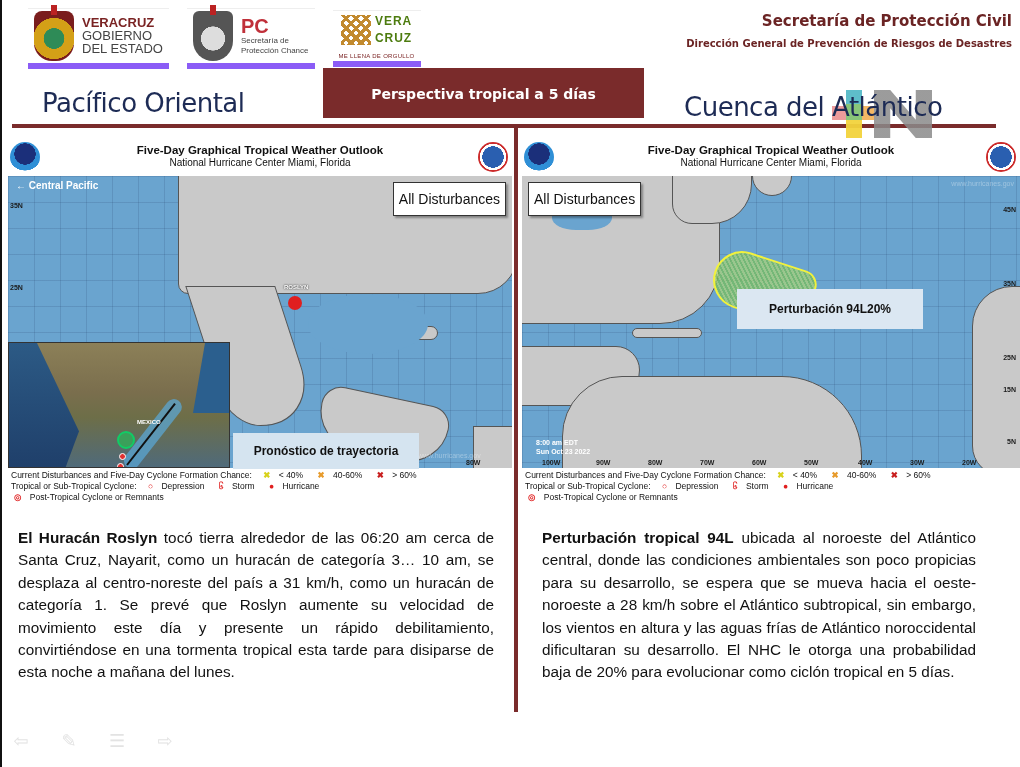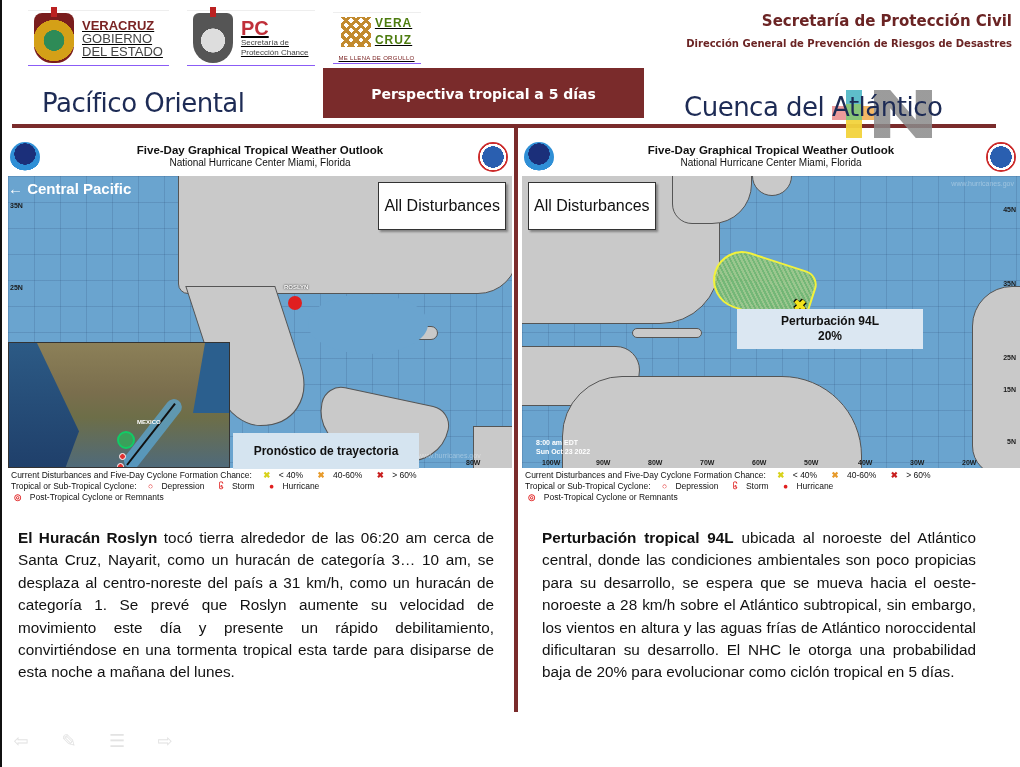--- a/index.html
+++ b/index.html
@@ -2,21 +2,21 @@
 <html><head>
 <meta charset="utf-8">
 <style>
   * { box-sizing: border-box; margin: 0; padding: 0; }
   html, body { width: 1020px; height: 767px; background: #ffffff; overflow: hidden; }
   body { position: relative; font-family: "Liberation Sans", sans-serif; }
   .left-edge { position: absolute; left: 0; top: 0; width: 2px; height: 767px; background: #111; }
 
   
   .logos { position: absolute; left: 28px; top: 8px; height: 60px; display: flex; align-items: center; gap: 18px; }
-  .logo-block { display: flex; align-items: center; gap: 8px; padding: 2px 6px; border-top: 1px solid #eee; border-bottom: 1px solid #8b5cf6; text-decoration: underline; }
+  .logo-block { display: flex; align-items: center; gap: 8px; padding: 2px 6px; border-top: 1px solid #eee; border-bottom: 6px solid #8b5cf6; }
   .shield { width: 40px; height: 50px; border-radius: 8px 8px 18px 18px; position: relative; }
   .shield.ver { background: radial-gradient(circle at 50% 55%, #2e8b57 0 30%, #d4a017 31% 60%, #7a1d1d 61% 100%); }
   .shield.pc { background: radial-gradient(circle at 50% 55%, #ddd 0 35%, #555 36% 100%); border-radius: 6px 6px 20px 20px; }
   .shield-cross { position: absolute; top: -6px; left: 17px; width: 6px; height: 10px; background: #b22; }
   .logo-txt1 { font-size: 13px; line-height: 13px; color: #444; }
   .logo-txt1 b { color: #7a2323; font-weight: bold; }
   .pc-big { font-size: 20px; font-weight: bold; color: #c0303a; line-height: 20px; }
   .pc-small { font-size: 8px; color: #444; line-height: 10px; }
   .vera-grid { width: 30px; height: 30px; background:
       repeating-linear-gradient(45deg, #c28a2e 0 3px, transparent 3px 7px),
@@ -58,43 +58,43 @@
   .noaa { position: absolute; left: 2px; top: 4px; width: 30px; height: 30px; border-radius: 50%;
           background: radial-gradient(circle at 50% 40%, #1b2f7a 0 45%, #2f8fd6 46% 70%, #fff 71% 80%, #1b2f7a 81%); }
   .nws { position: absolute; right: 4px; top: 4px; width: 30px; height: 30px; border-radius: 50%;
          background: radial-gradient(circle, #2a5fb0 0 50%, #fff 51% 62%, #cc2b2b 63%); }
   .p-title { text-align: center; font-weight: bold; font-size: 11.5px; color: #111; padding-top: 6px; }
   .p-sub { text-align: center; font-size: 10px; color: #111; margin-top: 1px; }
   .map { position: absolute; left: 0; top: 38px; width: 100%; height: 292px; background: #6aa4cf; overflow: hidden;
          background-image: linear-gradient(rgba(40,70,110,.18) 1px, transparent 1px), linear-gradient(90deg, rgba(40,70,110,.18) 1px, transparent 1px);
          background-size: 26px 26px; }
   .land { position: absolute; background: #c9c9c9; border: 1px solid #555; }
-  .tag { position: absolute; background: #fff; border: 1px solid #333; font-size: 16px; padding: 14px 5px; box-shadow: 2px 2px 2px rgba(0,0,0,.35); color:#111; }
+  .tag { position: absolute; background: #fff; border: 1px solid #333; font-size: 14px; padding: 8px 5px; box-shadow: 2px 2px 2px rgba(0,0,0,.35); color:#111; }
   .lat { position: absolute; font-size: 7px; font-weight: bold; color: #1a1a1a; }
   .lon { position: absolute; bottom: 2px; font-size: 7px; font-weight: bold; color: #1a1a1a; }
-  .cp { position: absolute; left: 0; top: 4px; color: #fff; font-weight: bold; font-size: 15px; }
+  .cp { position: absolute; left: 8px; top: 4px; color: #fff; font-weight: bold; font-size: 10px; }
   .storm-name { position: absolute; font-size: 6px; font-weight: bold; color: #fff; text-shadow: 0 0 2px #000; }
   .hurricane { position: absolute; width: 14px; height: 14px; border-radius: 50%; background: #e01f1f; }
   .sat-inset { position: absolute; left: 0; top: 166px; width: 222px; height: 126px;
                background: linear-gradient(180deg, #8c8058 0%, #7a6e4d 40%, #6d6e48 60%, #4f6a7a 100%); border: 1px solid #333; overflow: hidden; }
   .sat-sea { position: absolute; left: 0; top: 0; width: 70px; height: 126px; background: linear-gradient(180deg,#2c5a85,#1f3f6a); clip-path: polygon(0 0, 40% 0, 100% 70%, 80% 100%, 0 100%); }
   .sat-gulf { position: absolute; right: 0; top: 0; width: 40px; height: 70px; background: #2b5f8e; clip-path: polygon(40% 0, 100% 0, 100% 100%, 10% 100%); }
   .track-cone { position: absolute; left: 110px; top: 40px; width: 16px; height: 84px; background: rgba(90,170,220,.7); border-radius: 8px; transform: rotate(38deg); transform-origin: bottom center; }
   .track-line { position: absolute; left: 117px; top: 44px; width: 2px; height: 78px; background: #111; transform: rotate(38deg); transform-origin: bottom center; }
   .track-dot { position: absolute; width: 18px; height: 18px; border-radius: 50%; background: #3aa05a; border: 2px solid #1c6; left: 108px; top: 88px; }
   .track-past { position: absolute; width: 7px; height: 7px; border-radius: 50%; background: #e03030; border: 1px solid #fff; }
   .mx-label { position: absolute; left: 128px; top: 76px; font-size: 6px; font-weight: bold; color: #fff; }
   .forecast-label { position: absolute; left: 225px; top: 295px; width: 186px; height: 36px; background: #d5e4f0; font-size: 12px; font-weight: bold; color:#111;
                     display: flex; align-items: center; justify-content: center; }
   .hatch { position: absolute; left: 190px; top: 82px; width: 102px; height: 58px; border: 2px solid #f2f23a; border-radius: 40px 20px 30px 40px;
            background: repeating-linear-gradient(45deg, rgba(120,190,90,.75) 0 2px, rgba(170,210,120,.75) 2px 4px); transform: rotate(18deg); }
   .x-mark { position: absolute; left: 270px; top: 122px; width: 16px; height: 16px; color: #f2e21a; font-size: 16px; font-weight: bold; line-height: 16px; text-align: center;
             text-shadow: 0 0 1px #000, 1px 1px 0 #000, -1px -1px 0 #000; }
   .pert-label { position: absolute; left: 215px; top: 151px; width: 186px; height: 40px; background: #dbe7f2; font-size: 12px; font-weight: bold; color: #111;
-                text-align: center; display: flex; flex-direction: column; align-items: center; justify-content: center; line-height: 15px; margin-top: 20px; }
+                text-align: center; display: flex; flex-direction: row; align-items: center; justify-content: center; line-height: 15px; }
   .timestamp { position: absolute; left: 14px; top: 262px; font-size: 7px; font-weight: bold; color: #fff; line-height: 9px; }
   .watermark { position: absolute; font-size: 7px; color: rgba(255,255,255,.35); }
 
   .legend { position: absolute; left: 0; top: 332px; width: 100%; font-size: 8.5px; color: #111; text-align: left; line-height: 11px; }
   .legend .row span { margin: 0 3px; }
   .sym { display: inline-block; font-weight: bold; }
   .sym.y { color: #d8d21a; } .sym.o { color: #e79a2a; } .sym.r { color: #c81e1e; } .sym.hr { color: #e01f1f; }
 
   
   .desc { position: absolute; top: 527px; font-size: 15.3px; line-height: 22.4px; color: #111; text-align: justify; }

